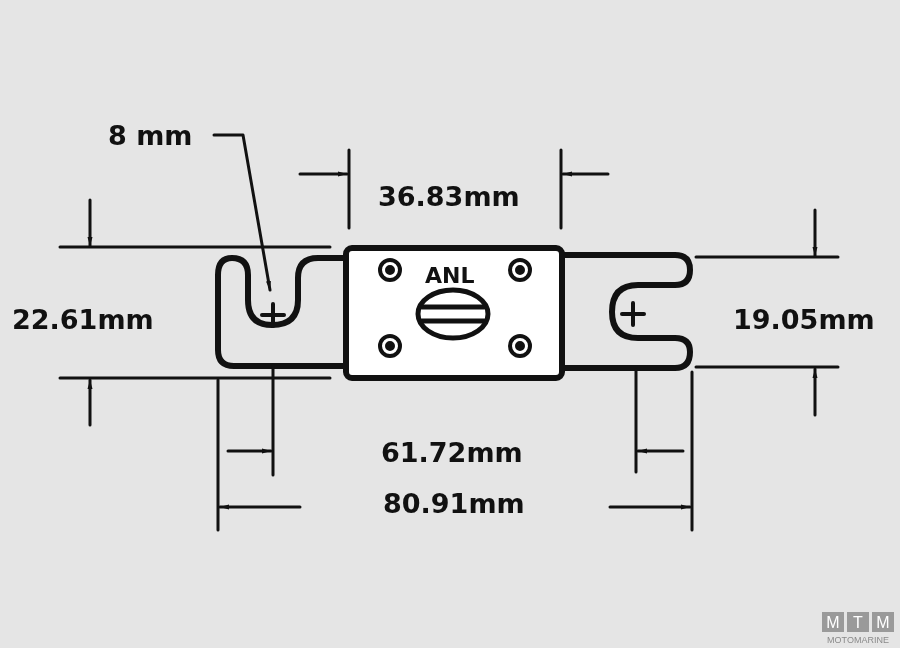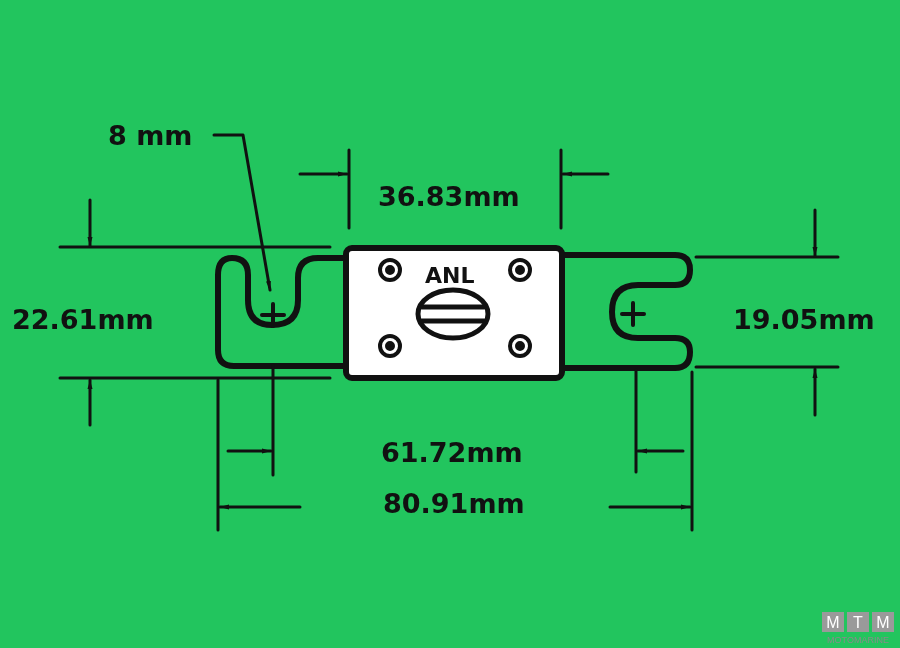--- a/index.html
+++ b/index.html
@@ -1,16 +1,16 @@
 <!DOCTYPE html>
 <html><head>
 <meta charset="utf-8">
 <style>
   html, body { margin: 0; padding: 0; background: #ffffff; }
-  #stage { position: relative; width: 900px; height: 648px; background: #22c55e; overflow: hidden; }
+  #stage { position: relative; width: 900px; height: 648px; background: #e5e5e5; overflow: hidden; }
   svg { position: absolute; left: 0; top: 0; }
   .lbl { font-family: "DejaVu Sans", sans-serif; font-weight: bold; fill: #111; }
   .wm { font-family: "Liberation Sans", sans-serif; }
 </style>
 </head>
 <body>
 
 <div id="stage">
 <svg width="900" height="648" viewBox="0 0 900 648">
   <defs>

